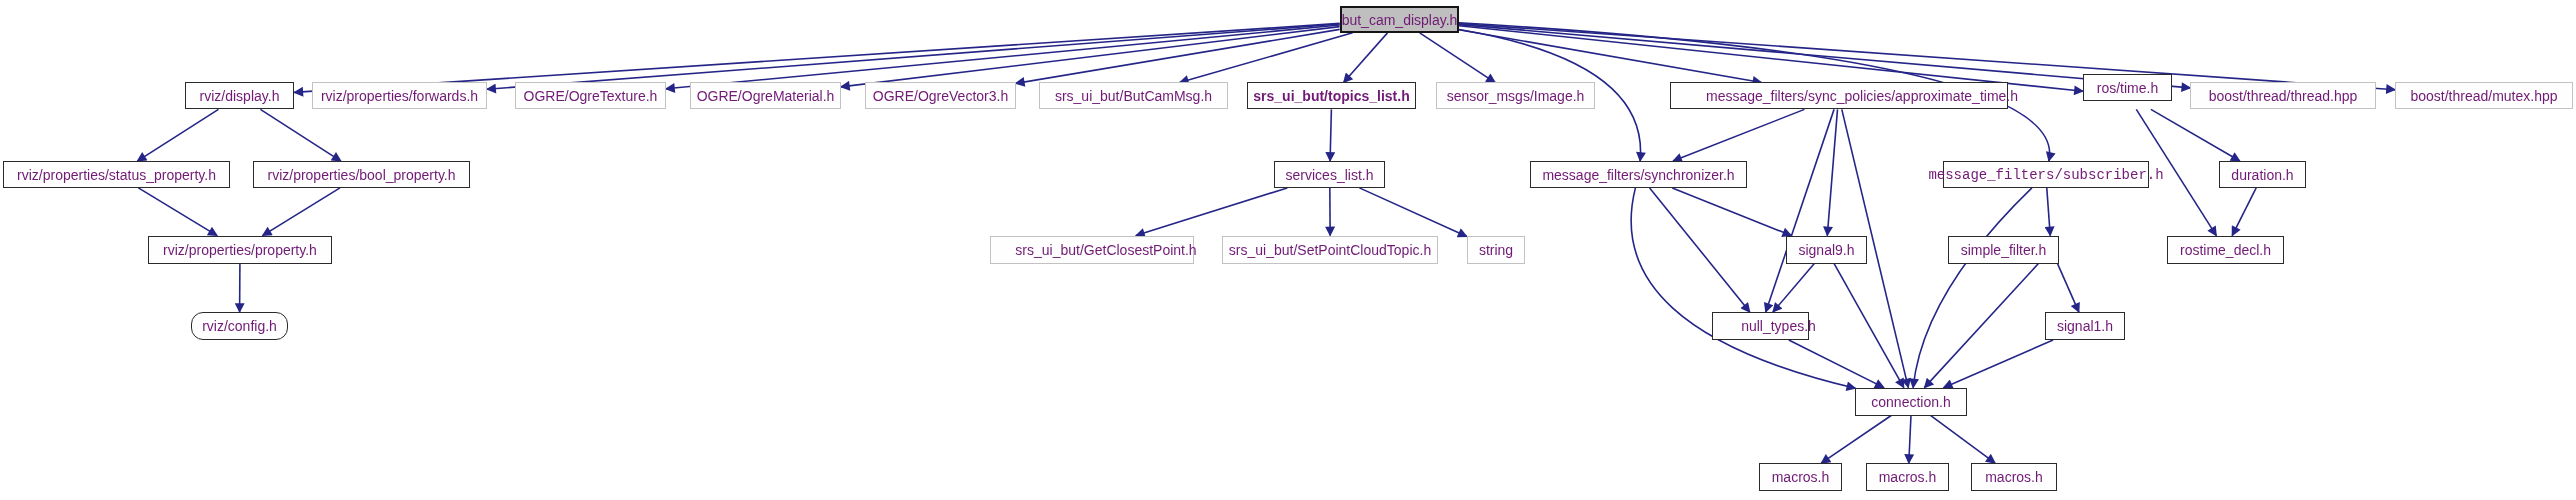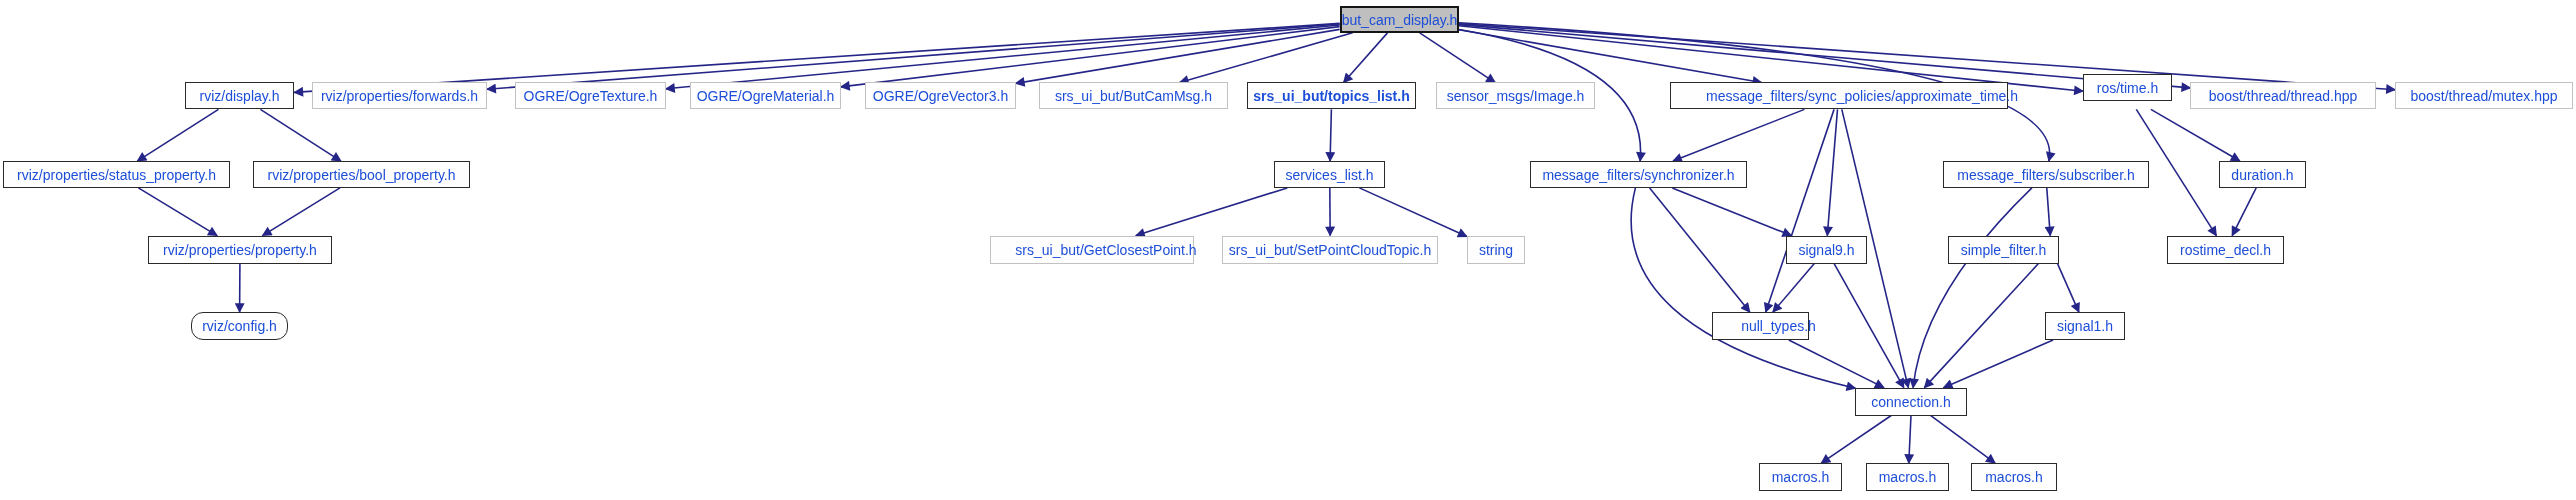--- a/index.html
+++ b/index.html
@@ -10,21 +10,21 @@
     font-family:"Liberation Sans",sans-serif;
     overflow:hidden;
   }
   #edges{position:absolute;left:0;top:0;width:100%;height:100%;}
   .edge{fill:none;stroke:var(--edge-color,#252588);stroke-width:1.6;}
   .node{
     position:absolute;
     box-sizing:border-box;
     display:flex;align-items:center;justify-content:center;
     white-space:nowrap;
-    font-size:14px;color:#1d4ed8;
+    font-size:14px;color:#701a75;
     background:var(--node-fill,#fefefe);
     z-index:2;
   }
   .node.plain{border:1px solid var(--plain-border,#c2c2c2);}
   .node.linked{border:1.5px solid var(--linked-border,#2a2a2a);}
   .node.highlight{border:2px solid #151515;background:var(--highlight-fill,#bfbfbf);}
 </style>
 </head>
 <body>
 
@@ -91,21 +91,21 @@
     <div class="node linked" style="left: 1247px; top: 82px; width: 169px; height: 27px; font-weight: bold;">srs_ui_but/topics_list.h</div>
     <div class="node plain" style="left: 1436px; top: 82px; width: 159px; height: 27px;">sensor_msgs/Image.h</div>
     <div class="node linked" style="left: 1670px; top: 82px; width: 338px; height: 27px; padding-left: 46px;">message_filters/sync_policies/approximate_time.h</div>
     <div class="node linked" style="left: 2083px; top: 74px; width: 89px; height: 27px;">ros/time.h</div>
     <div class="node plain" style="left: 2190px; top: 82px; width: 186px; height: 27px;">boost/thread/thread.hpp</div>
     <div class="node plain" style="left: 2395px; top: 82px; width: 178px; height: 27px;">boost/thread/mutex.hpp</div>
     <div class="node linked" style="left: 3px; top: 161px; width: 227px; height: 27px;">rviz/properties/status_property.h</div>
     <div class="node linked" style="left: 253px; top: 161px; width: 217px; height: 27px;">rviz/properties/bool_property.h</div>
     <div class="node linked" style="left: 1274px; top: 161px; width: 111px; height: 27px;">services_list.h</div>
     <div class="node linked" style="left: 1530px; top: 161px; width: 217px; height: 27px;">message_filters/synchronizer.h</div>
-    <div class="node linked" style="left: 1943px; top: 161px; width: 206px; height: 27px;">message_filters/subscriber.h</div>
+    <div class="node linked" style="left: 1943px; top: 161px; width: 206px; height: 27px; font-family: Liberation Mono, monospace;">message_filters/subscriber.h</div>
     <div class="node linked" style="left: 2219px; top: 161px; width: 87px; height: 27px;">duration.h</div>
     <div class="node linked" style="left: 148px; top: 236px; width: 184px; height: 28px;">rviz/properties/property.h</div>
     <div class="node plain" style="left: 990px; top: 236px; width: 204px; height: 28px; padding-left: 28px;">srs_ui_but/GetClosestPoint.h</div>
     <div class="node plain" style="left: 1222px; top: 236px; width: 216px; height: 28px;">srs_ui_but/SetPointCloudTopic.h</div>
     <div class="node plain" style="left: 1467px; top: 236px; width: 58px; height: 28px;">string</div>
     <div class="node linked" style="left: 1786px; top: 236px; width: 81px; height: 28px;">signal9.h</div>
     <div class="node linked" style="left: 1948px; top: 236px; width: 111px; height: 28px;">simple_filter.h</div>
     <div class="node linked" style="left: 2167px; top: 236px; width: 117px; height: 28px;">rostime_decl.h</div>
     <div class="node linked" style="left: 191px; top: 312px; width: 97px; height: 28px; border-radius: 12px;">rviz/config.h</div>
     <div class="node linked" style="left: 1712px; top: 312px; width: 97px; height: 28px; padding-left: 36px;">null_types.h</div>

